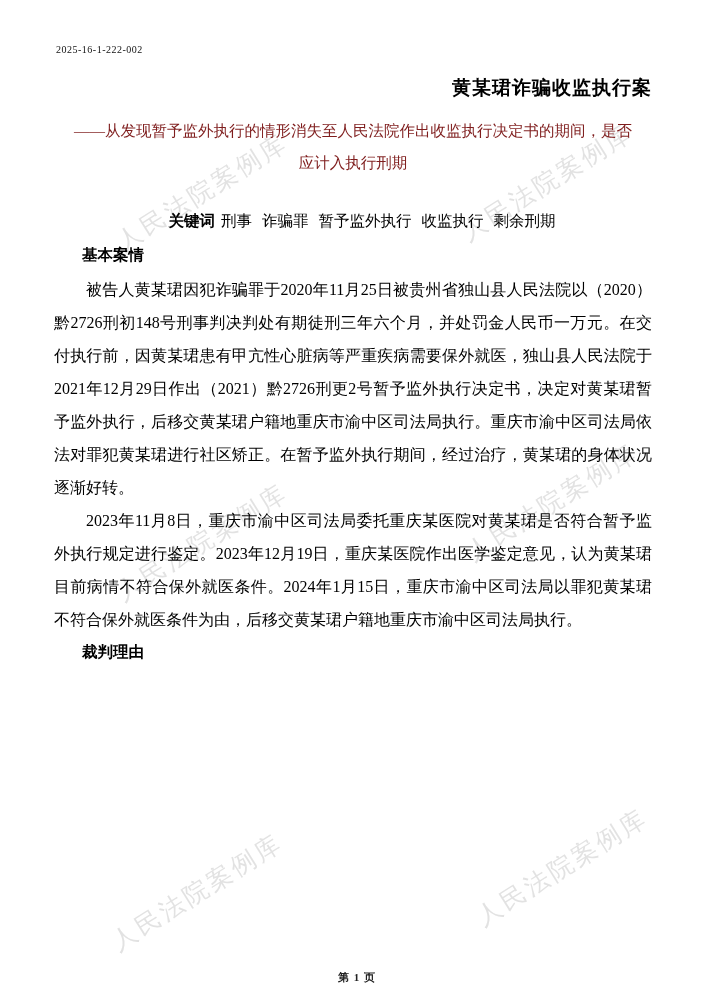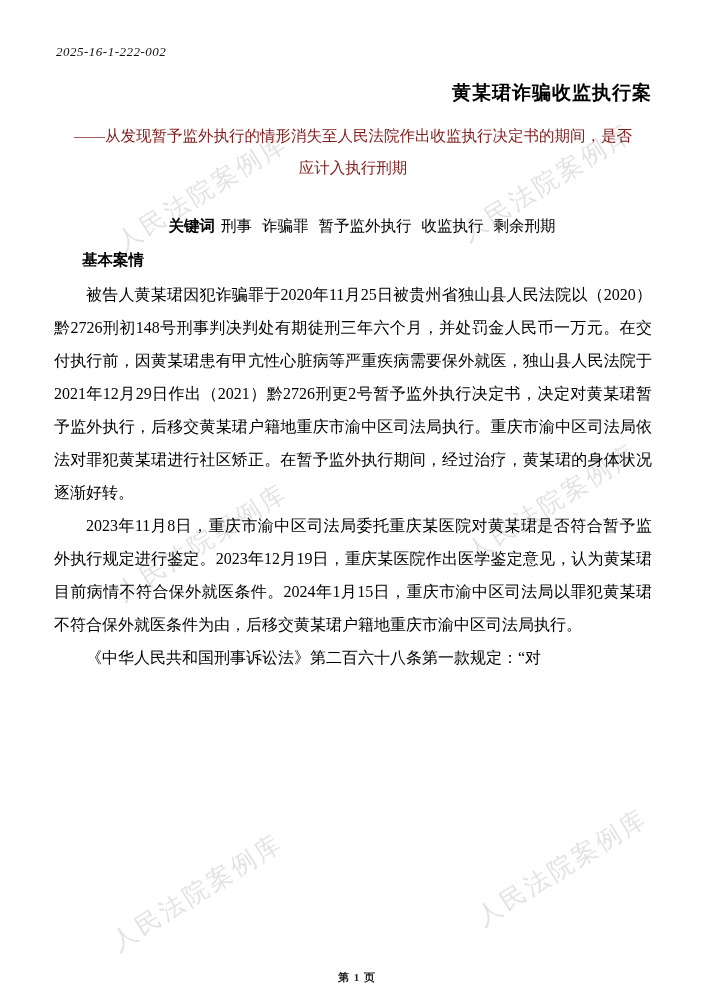--- a/index.html
+++ b/index.html
@@ -42,25 +42,24 @@
   .wm3 { left: 110px; top: 580px; }
   .wm4 { left: 460px; top: 540px; }
   .wm5 { left: 105px; top: 930px; }
   .wm6 { left: 470px; top: 905px; }
 
   .content {
     position: relative;
     z-index: 10;
   }
   .doc-number {
-    font-size: 13px;
+    font-size: 10px;
     color: #111;
     letter-spacing: 0.5px;
     margin: 0 0 20px 2px;
-    font-style: italic;
   }
   .doc-title {
     text-align: right;
     font-size: 19px;
     font-weight: bold;
     letter-spacing: 1px;
     margin: 0 0 14px 0;
     color: #000;
   }
   .doc-subtitle {
@@ -135,19 +134,19 @@
     <div class="doc-subtitle">——从发现暂予监外执行的情形消失至人民法院作出收监执行决定书的期间，是否应计入执行刑期</div>
 
     <div class="kw-line">
       <span class="kw-label">关键词</span><span class="kw-item">刑事</span><span class="kw-item">诈骗罪</span><span class="kw-item">暂予监外执行</span><span class="kw-item">收监执行</span><span class="kw-item">剩余刑期</span>
     </div>
 
     <div class="section-head">基本案情</div>
     <p class="para">被告人黄某珺因犯诈骗罪于2020年11月25日被贵州省独山县人民法院以（2020）黔2726刑初148号刑事判决判处有期徒刑三年六个月，并处罚金人民币一万元。在交付执行前，因黄某珺患有甲亢性心脏病等严重疾病需要保外就医，独山县人民法院于2021年12月29日作出（2021）黔2726刑更2号暂予监外执行决定书，决定对黄某珺暂予监外执行，后移交黄某珺户籍地重庆市渝中区司法局执行。重庆市渝中区司法局依法对罪犯黄某珺进行社区矫正。在暂予监外执行期间，经过治疗，黄某珺的身体状况逐渐好转。</p>
     <p class="para">2023年11月8日，重庆市渝中区司法局委托重庆某医院对黄某珺是否符合暂予监外执行规定进行鉴定。2023年12月19日，重庆某医院作出医学鉴定意见，认为黄某珺目前病情不符合保外就医条件。2024年1月15日，重庆市渝中区司法局以罪犯黄某珺不符合保外就医条件为由，后移交黄某珺户籍地重庆市渝中区司法局执行。</p>
 
-    <p class="para">《中华人民共和国刑事诉讼法》第二百六十八条第一款规定：“对</p>
+    <div class="section-head">裁判理由</div>
 
   </div>
 
   <div class="footer">第 1 页</div>
 
 </div>
 
 </body></html>

